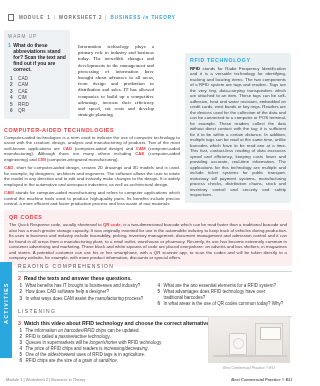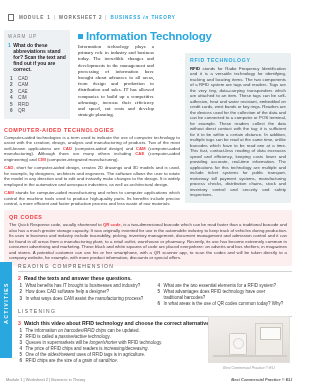--- a/index.html
+++ b/index.html
@@ -218,23 +218,20 @@
           <span class="n">5</span>
           <span>RFID</span>
         </li>
         <li>
           <span class="n">6</span>
           <span>QR</span>
         </li>
       </ul>
   </div>
 
-  <div class="title">
-    <span class="sq"></span><span>Information Technology</span>
-  </div>
 
   <div class="intro">Information technology plays a primary role in industry and business today. The incredible changes and developments in the management and processing of information have brought about advances in all areas, from design and production to distribution and sales. IT has allowed companies to build up a competitive advantage, increase their efficiency and speed, cut costs and develop strategic planning.</div>
 
   <div class="rfid">
     <h4>RFID TECHNOLOGY</h4>
     <p><b>RFID</b><span> stands for Radio Frequency Identification and it is a versatile technology for identifying, tracking and locating items. The two components of a RFID system are tags and readers. Tags are the very tiny, data-carrying transponders which are attached to an item. These tags can be self-adhesive, heat and water resistant, embedded on credit cards, wrist bands or key rings. Readers are the devices used for the collection of the data and can be connected to a computer or POS terminal, for example. These readers collect the data without direct contact with the tag; it is sufficient for it to be within a certain distance. In addition, multiple tags can be read at the same time, unlike barcodes which have to be read one at a time. This fast, contact-less reading of data increases speed and efficiency, keeping costs lower and providing accurate, real-time information. The applications for this technology are multiple and include ticket systems for public transport, motorway toll payment systems, manufacturing process checks, distribution chains, stock and inventory control and security and safety inspections.</span></p>
   </div>
 
   <div class="cad">
     <h4>COMPUTER-AIDED TECHNOLOGIES</h4>

